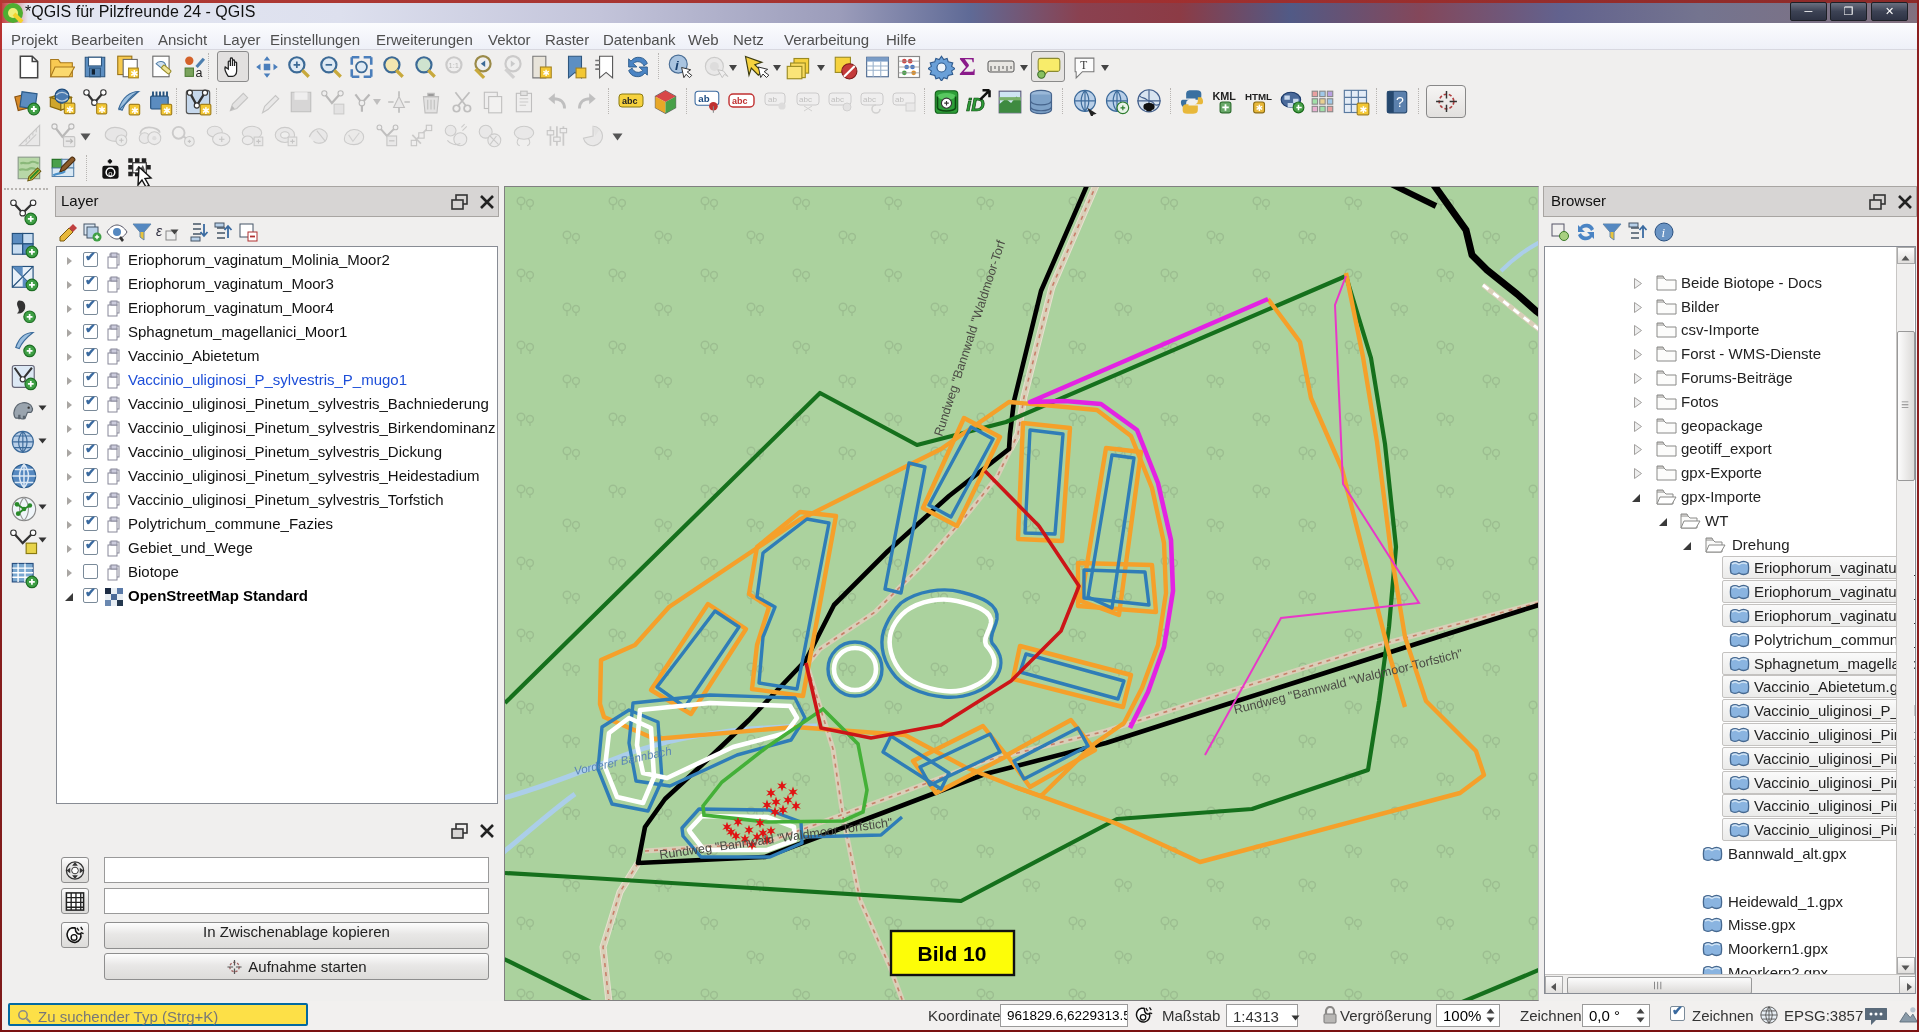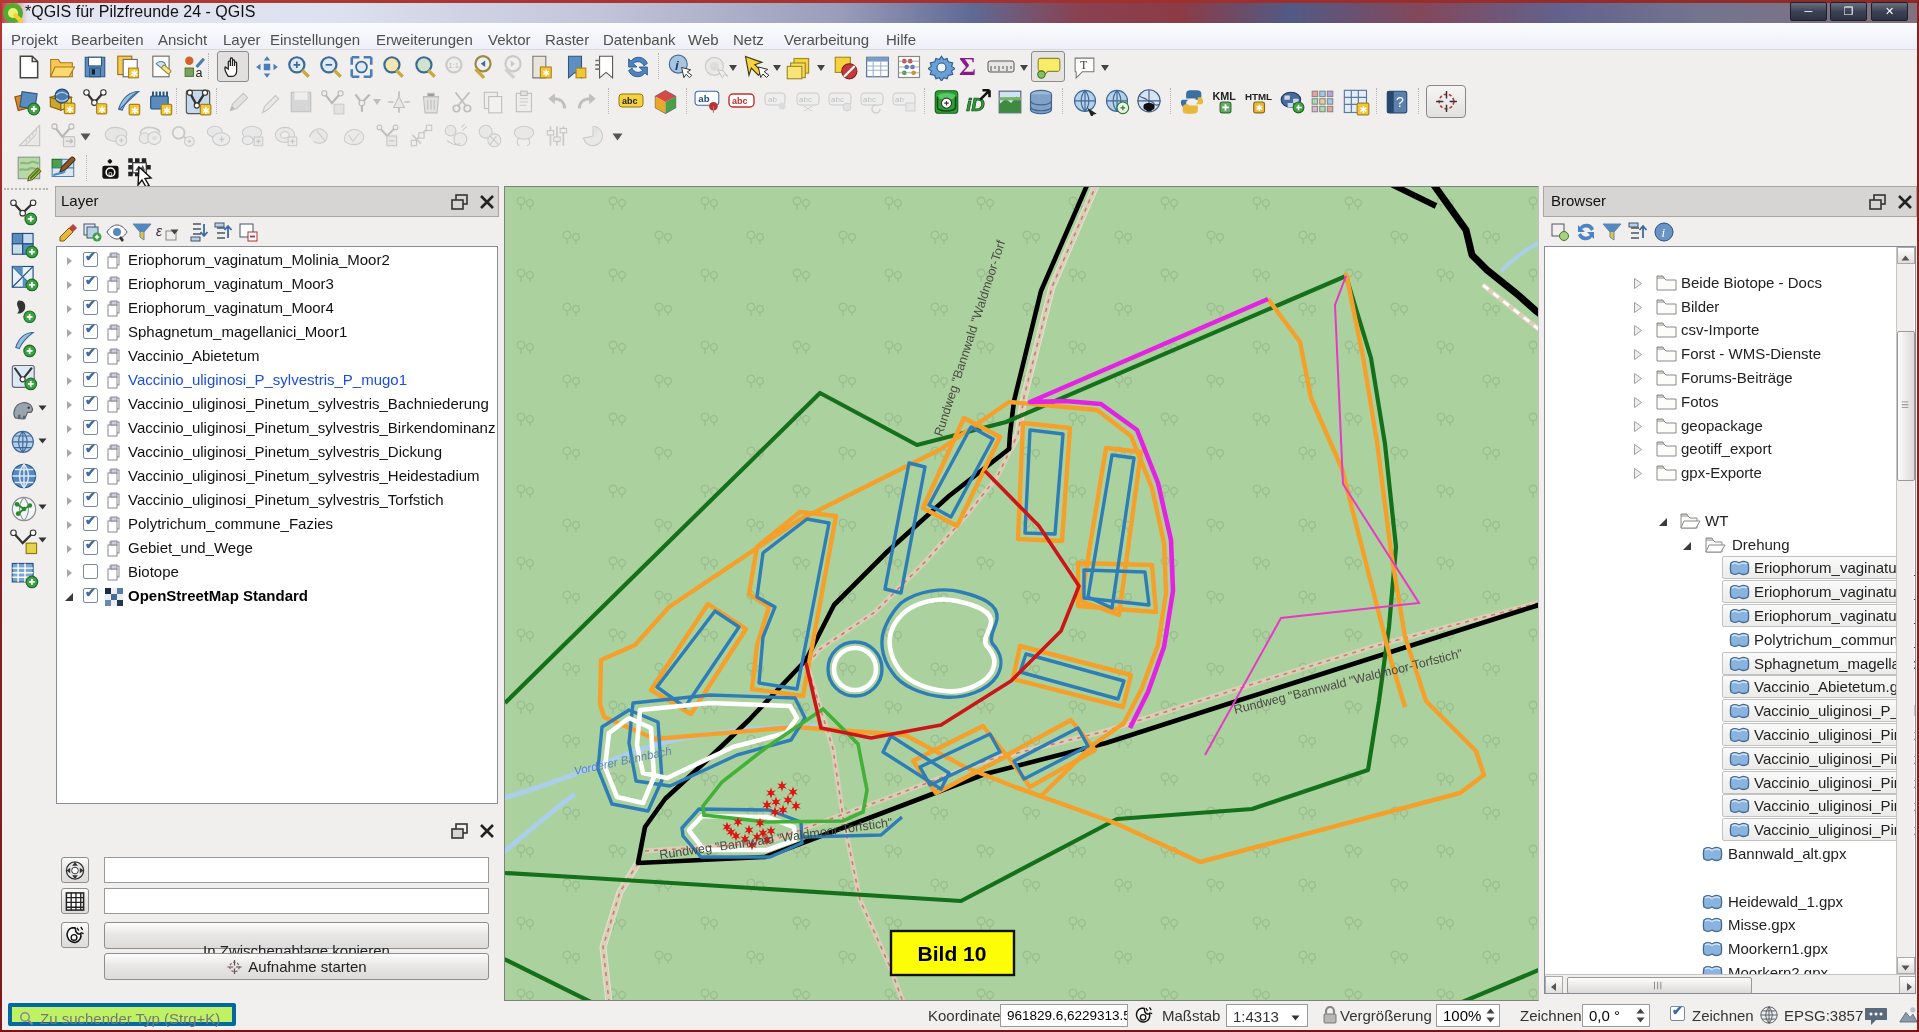--- a/index.html
+++ b/index.html
@@ -918,21 +918,21 @@
       <rect x="2" y="2" width="18" height="18" fill="#fff" stroke="#222" stroke-width="1.6"></rect>
       <path d="M2 7h18M2 12h18M2 17h18M7 2v18M12 2v18M17 2v18" stroke="#222" stroke-width="1.4"></path>
     </svg>
 <input class="field" style="left: 49px; top: 78px; width: 385px; height: 26px;">
 <span class="btn" style="left:6px;top:112px;width:28px;height:26px"></span>
 <svg style="position:absolute;left:9px;top:115px" width="22" height="21" viewBox="0 0 22 22">
       <path d="M8 3c-4 1-6 5-5 9s5 7 9 6 6-5 5-9c-2 1-4 0-5-2s0-3-1-4c-1 0-2 0-3 0z" fill="#fff" stroke="#111" stroke-width="1.6"></path>
       <circle cx="10" cy="13" r="3" fill="none" stroke="#111" stroke-width="1.4"></circle>
       <path d="M13 3l2 3m2-4l2 3m-2 3l3 1" stroke="#111" stroke-width="1.4"></path>
     </svg>
-<span class="btn" style="left:49px;top:112px;width:385px;height:27px;padding-top:19px">In Zwischenablage kopieren</span>
+<span class="btn" style="left:49px;top:112px;width:385px;height:27px;padding-top:0">In Zwischenablage kopieren</span>
 <span class="btn" style="left:49px;top:143px;width:385px;height:27px;padding-top:4px"><svg width="17" height="16" viewBox="0 0 17 17" style="vertical-align:-3px;margin-right:5px">
         <circle cx="8.5" cy="8.5" r="5" fill="none" stroke="#a06060" stroke-width="1.4" stroke-dasharray="2.5 1.8"></circle>
         <path d="M8.5 1v6M8.5 10v6M1 8.5h6M10 8.5h6" stroke="#555" stroke-width="1.3"></path>
       </svg>Aufnahme starten</span>
   </div>
 <div class="abs" id="mapcanvas" style="left:504px;top:186px;width:1035px;height:815px;background:#abd29e;border:1px solid #808080;border-right:1px solid #c0c0c0">
     <svg width="1033" height="813" viewBox="0 0 1033 813" style="position:absolute;left:0;top:0">
 <defs>
 <g id="tr" fill="none" stroke="#93b287" stroke-width="1.5">
           <circle cx="4" cy="4" r="3.8"></circle>
@@ -1186,20 +1186,29 @@
 <div class="row" style="top:215px;left:0;width:370px">
         <svg style="position:absolute;left:88px;top:5px" width="10" height="13" viewBox="0 0 10 13">
           <path d="M1.5 1.5l7 5-7 5z" fill="#eee" stroke="#a2a09e"></path>
         </svg>
         <svg style="position:absolute;left:111px;top:2px" width="21" height="18" viewBox="0 0 21 18">
           <path d="M1 4h7l2 2h10v10H1z" fill="#fcfcfb" stroke="#8a8a88"></path>
           <path d="M1 4V2h6l1 2" fill="#c8c6c4" stroke="#8a8a88"></path>
         </svg>
         <span style="position:absolute;left:136px;top:2px">gpx-Exporte</span>
       </div>
+<div class="row" style="top:239px;left:0;width:370px">
+        <span style="position:absolute;left:87px;top:8px;width:0;height:0;border-bottom:8px solid #3a3a3a;border-left:8px solid transparent"></span>
+        <svg style="position:absolute;left:111px;top:2px" width="21" height="18" viewBox="0 0 21 18">
+          <path d="M1 4h7l2 2h7v10H1z" fill="#fafaf9" stroke="#8a8a88"></path>
+          <path d="M1 4V2h6l1 2" fill="#c8c6c4" stroke="#8a8a88"></path>
+          <path d="M1 16l3-7h16l-4 7z" fill="#fff" stroke="#8a8a88"></path>
+        </svg>
+        <span style="position:absolute;left:136px;top:2px">gpx-Importe</span>
+      </div>
 <div class="row" style="top:263px;left:0;width:440px">
         <span style="position:absolute;left:114px;top:8px;width:0;height:0;border-bottom:8px solid #3a3a3a;border-left:8px solid transparent"></span>
         <svg style="position:absolute;left:135px;top:2px" width="21" height="18" viewBox="0 0 21 18">
           <path d="M1 4h7l2 2h7v10H1z" fill="#fafaf9" stroke="#8a8a88"></path>
           <path d="M1 4V2h6l1 2" fill="#c8c6c4" stroke="#8a8a88"></path>
           <path d="M1 16l3-7h16l-4 7z" fill="#fff" stroke="#8a8a88"></path>
         </svg>
         <span style="position:absolute;left:160px;top:2px">WT</span>
       </div>
 <div class="row" style="top:287px;left:0;width:370px">
@@ -1359,36 +1368,36 @@
 <div style="position:absolute;left:22px;top:2px;width:185px;height:17px;background:linear-gradient(#fcfcfc,#dcdad8);border:1px solid #999;border-radius:2px">
           <span style="position:absolute;left:85px;top:2px;color:#888;font-size:10px;transform:rotate(90deg);display:inline-block">☰</span>
         </div>
 <div style="position:absolute;right:0;top:1px;width:18px;height:19px;background:linear-gradient(#fdfdfd,#e0dedc);border:1px solid #aaa">
           <span class="tri-c" style="left:7px;top:6px;border-left-color:#555"></span>
         </div>
 </div>
 </div>
   </div>
 <div class="abs" id="statusbar">
-    <div style="position:absolute;left:6px;top:2px;width:228px;height:23px;background:#bef264;border:4px solid #0369a1;border-radius:2px;color:#777">
+    <div style="position:absolute;left:6px;top:2px;width:300px;height:23px;background:#fde047;border:2px solid #0369a1;border-radius:2px;color:#777">
 <svg style="position:absolute;left:7px;top:4px" width="15" height="15" viewBox="0 0 15 15">
         <circle cx="6" cy="6" r="4.2" fill="none" stroke="#888" stroke-width="1.5"></circle>
         <path d="M9.5 9.5l4 4" stroke="#888" stroke-width="1.8"></path>
       </svg>
       <span style="position:absolute;left:28px;top:3px">Zu suchender Typ (Strg+K)</span>
     </div>
 <span style="position:absolute;left:926px;top:6px">Koordinate</span>
 <input class="field" style="left: 998px; top: 3px; width: 128px; height: 23px; font-size: 13.5px; padding-left: 6px;" value="961829.6,6229313.5">
 <svg style="position:absolute;left:1132px;top:4px" width="20" height="21" viewBox="0 0 22 22">
       <path d="M8 3c-4 1-6 5-5 9s5 7 9 6 6-5 5-9c-2 1-4 0-5-2s0-3-1-4c-1 0-2 0-3 0z" fill="#fff" stroke="#111" stroke-width="1.6"></path>
       <circle cx="10" cy="13" r="3" fill="none" stroke="#111" stroke-width="1.4"></circle>
       <path d="M13 3l2 3m2-4l2 3m-2 3l3 1" stroke="#111" stroke-width="1.4"></path>
     </svg>
 <span style="position:absolute;left:1160px;top:6px">Maßstab</span>
-<span class="field" style="left:1224px;top:3px;width:82px;height:23px;padding:3px 0 0 6px">1:4313<span class="tri-c" style="left:66px;top:9px;border-left-color:#333;transform:rotate(90deg)"></span></span>
+<span class="field" style="left:1224px;top:3px;width:72px;height:23px;padding:3px 0 0 6px">1:4313<span class="tri-c" style="left:66px;top:9px;border-left-color:#333;transform:rotate(90deg)"></span></span>
 <svg style="position:absolute;left:1320px;top:5px" width="16" height="19" viewBox="0 0 16 19">
       <rect x="2" y="8" width="12" height="9" rx="1" fill="#b8b6b4" stroke="#7a7878"></rect>
       <path d="M4 8V5a4 4 0 018 0v3" fill="none" stroke="#8a8886" stroke-width="2.2"></path>
     </svg>
 <span style="position:absolute;left:1338px;top:6px">Vergrößerung</span>
 <input class="field" style="left: 1434px; top: 3px; width: 64px; height: 23px; font-size: 15px; padding-left: 6px;" value="100%">
 <span style="position:absolute;left:1484px;top:2px;width:13px;height:23px">
       <span class="tri-c" style="left:2px;top:4px;border-left-color:#444;transform:rotate(-90deg)"></span>
       <span class="tri-c" style="left:2px;top:13px;border-left-color:#444;transform:rotate(90deg)"></span>
     </span>

